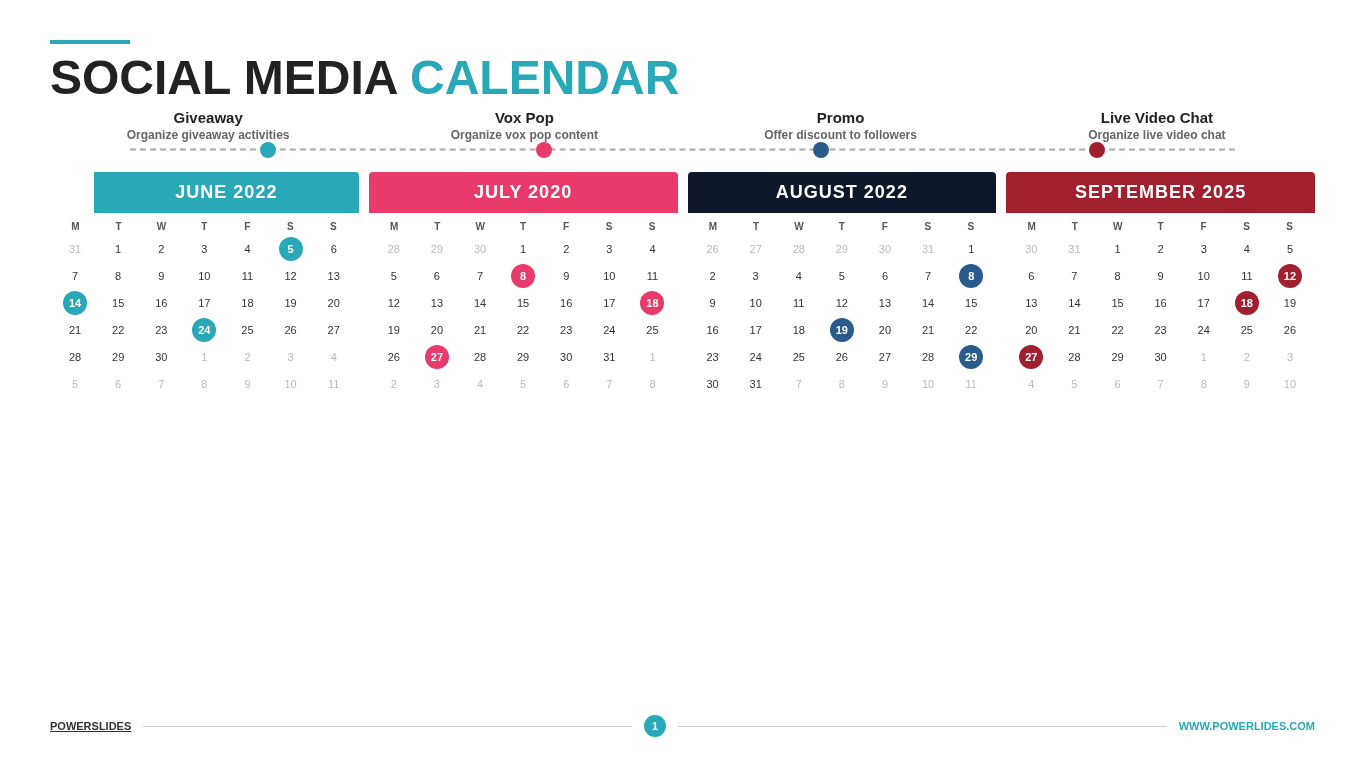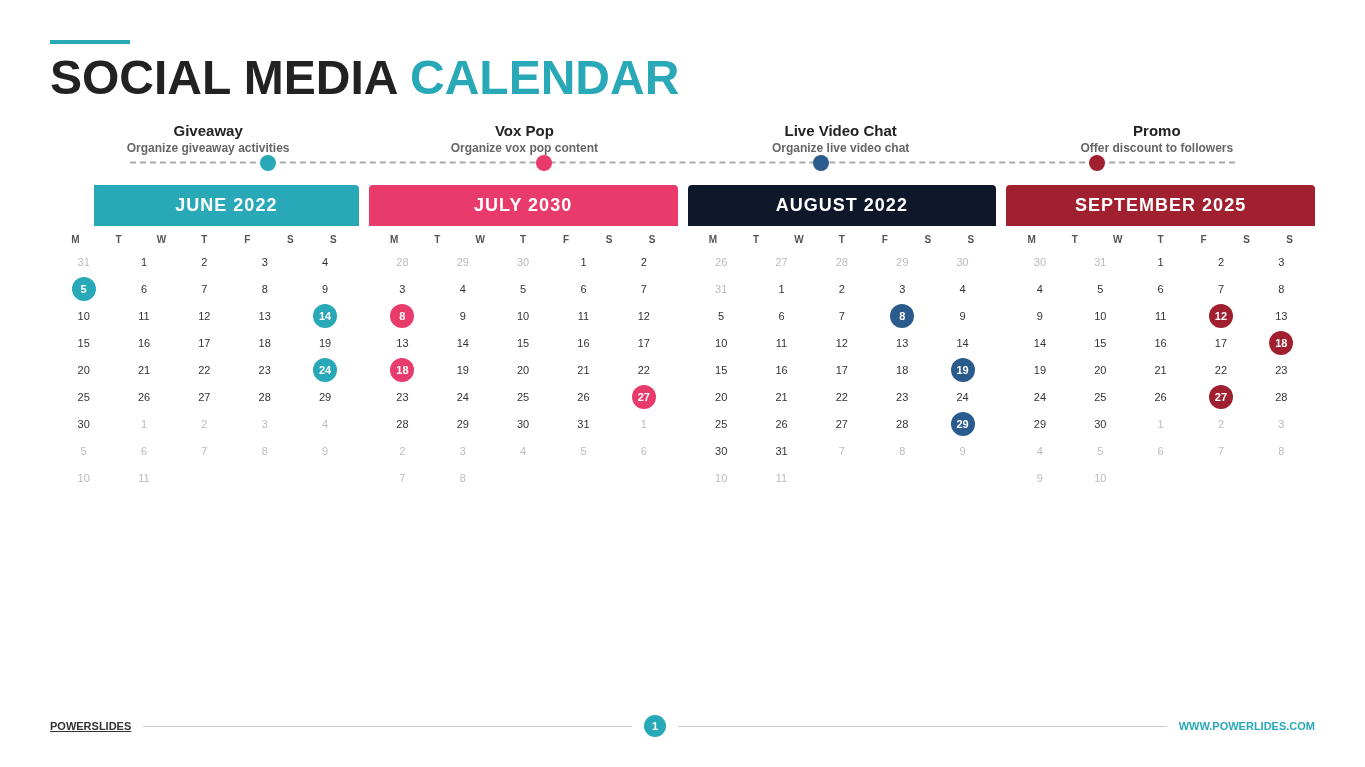--- a/index.html
+++ b/index.html
@@ -15,21 +15,21 @@
     .page {
       width: 1365px;
       height: 767px;
       padding: 40px 50px 30px 50px;
       display: flex;
       flex-direction: column;
     }
 
     
     .header {
-      margin-bottom: 17px;
+      margin-bottom: 4px;
     }
     .header-line {
       width: 80px;
       height: 4px;
       background: #29a8b8;
       margin-bottom: 8px;
     }
     .header-title {
       font-size: 48px;
       font-weight: 900;
@@ -137,21 +137,21 @@
     .cal-weekday {
       text-align: center;
       font-size: 10px;
       font-weight: 700;
       color: #555;
       padding: 2px 0;
     }
 
     .cal-days {
       display: grid;
-      grid-template-columns: repeat(5, 1fr);
+      grid-template-columns: repeat(7, 1fr);
       gap: 1px;
     }
 
     .cal-day {
       text-align: center;
       font-size: 11px;
       color: #333;
       padding: 4px 2px;
       position: relative;
       display: flex;
@@ -274,26 +274,26 @@
   <div class="category-row" id="category-row">
   <div class="category">
     <div class="category-title">Giveaway</div>
     <div class="category-sub">Organize giveaway activities</div>
   </div>
       <div class="category">
     <div class="category-title">Vox Pop</div>
     <div class="category-sub">Organize vox pop content</div>
   </div>
       <div class="category">
+    <div class="category-title">Promo</div>
+    <div class="category-sub">Offer discount to followers</div>
+  </div>
+      <div class="category">
     <div class="category-title">Live Video Chat</div>
     <div class="category-sub">Organize live video chat</div>
-  </div>
-      <div class="category">
-    <div class="category-title">Promo</div>
-    <div class="category-sub">Offer discount to followers</div>
   </div>
     </div>
 
   <div class="timeline" id="timeline-row">
   <div class="timeline-dot dot-teal"></div>
       <div class="timeline-dot dot-red"></div>
       <div class="timeline-dot dot-dark"></div>
       <div class="timeline-dot dot-darkred"></div>
     </div>
 
@@ -434,21 +434,21 @@
             <div class="day-wrapper">
               <div class="cal-day other-month">10</div>
             </div>
             <div class="day-wrapper">
               <div class="cal-day other-month">11</div>
             </div>
           </div>
         </div>
       </div>
       <div class="calendar cal-red">
-        <div class="cal-header">JULY 2030</div>
+        <div class="cal-header">JULY 2020</div>
         <div class="cal-body">
           <div class="cal-weekdays">
             <div class="cal-weekday">M</div>
             <div class="cal-weekday">T</div>
             <div class="cal-weekday">W</div>
             <div class="cal-weekday">T</div>
             <div class="cal-weekday">F</div>
             <div class="cal-weekday">S</div>
             <div class="cal-weekday">S</div>
           </div>

